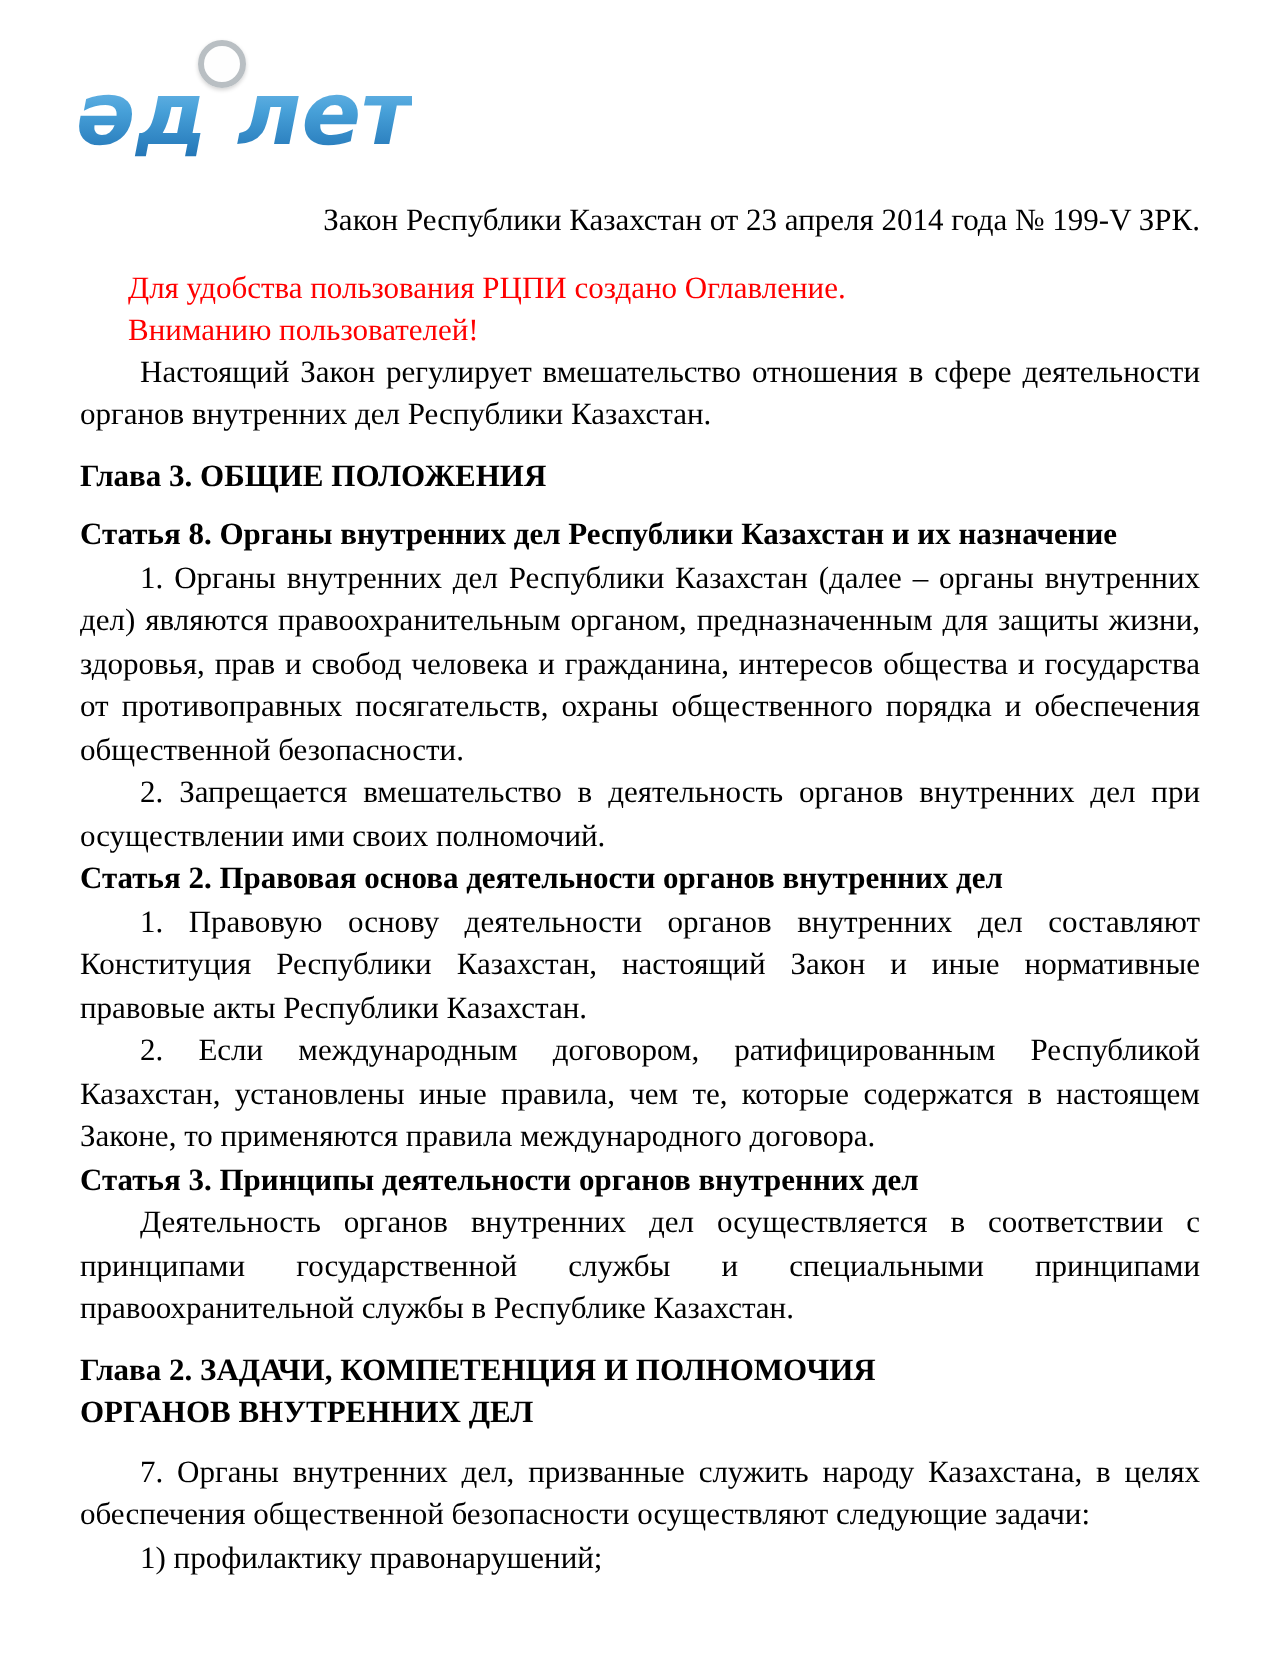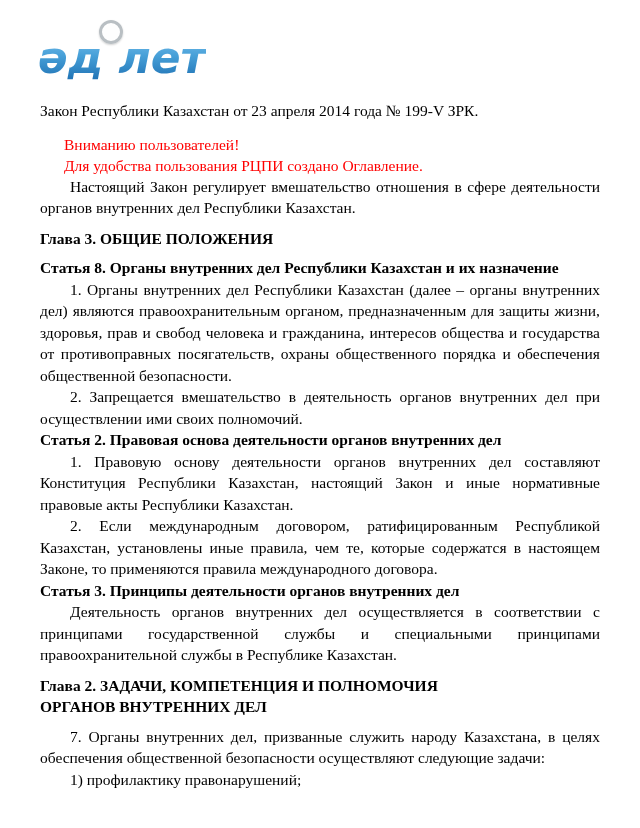--- a/index.html
+++ b/index.html
@@ -39,21 +39,21 @@
     width: 24px;
     height: 24px;
     border: 3px solid #b9bfc3;
     border-radius: 50%;
     background: rgba(250, 252, 253, 0.25);
     box-shadow: 0 1px 2px rgba(0,0,0,0.18);
   }
   
   .content { padding: 0 40px; line-height: 21.5px; }
   .doc-title { font-weight: bold; margin: 6px 0 0 0; }
-  .law-line { margin: 12px 0 0 0; }
+  .law-line { margin: 12px 0 0 0; text-align: right; }
   .notice { margin: 12px 0 0 0; padding-left: 24px; line-height: 21px; }
   .notice-line { display: block; }
   .para {
     margin: 0;
     text-align: justify;
     text-indent: 30px;
   }
   .chapter-heading {
     font-weight: bold;
     margin: 9px 0 8px 0;
@@ -70,22 +70,22 @@
       <span>әд</span><span class="i-holder"><span>і</span><span class="mag-circle"></span></span><span>лет</span>
     </div>
   </div>
 
   <div class="content">
 
 
     <p class="law-line">Закон Республики Казахстан от 23 апреля 2014 года № 199-V ЗРК.</p>
 
     <div class="notice" style="color:#ff0000;">
+      <span class="notice-line">Для удобства пользования РЦПИ создано Оглавление.</span>
       <span class="notice-line">Вниманию пользователей!</span>
-      <span class="notice-line">Для удобства пользования РЦПИ создано Оглавление.</span>
     </div>
 
     <p class="para">Настоящий Закон регулирует вмешательство отношения в сфере деятельности органов внутренних дел Республики Казахстан.</p>
 
     <p class="chapter-heading">
       <span>Глава 3. ОБЩИЕ ПОЛОЖЕНИЯ</span>
     </p>
 
     <p class="article-heading">Статья 8. Органы внутренних дел Республики Казахстан и их назначение</p>
     <p class="para">1. Органы внутренних дел Республики Казахстан (далее – органы внутренних дел) являются правоохранительным органом, предназначенным для защиты жизни, здоровья, прав и свобод человека и гражданина, интересов общества и государства от противоправных посягательств, охраны общественного порядка и обеспечения общественной безопасности.</p>

